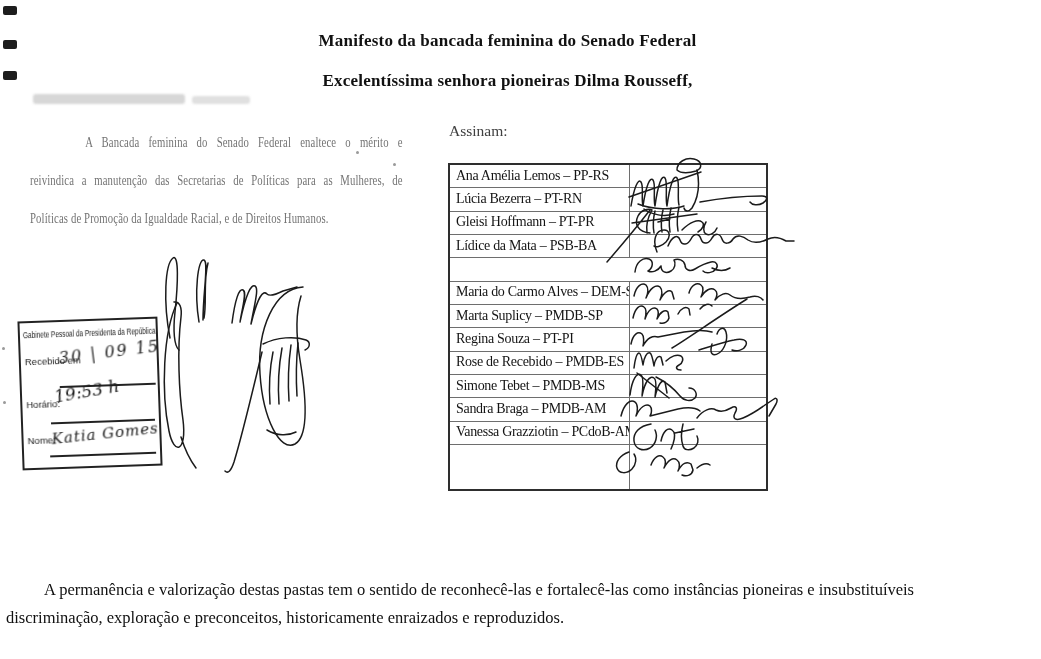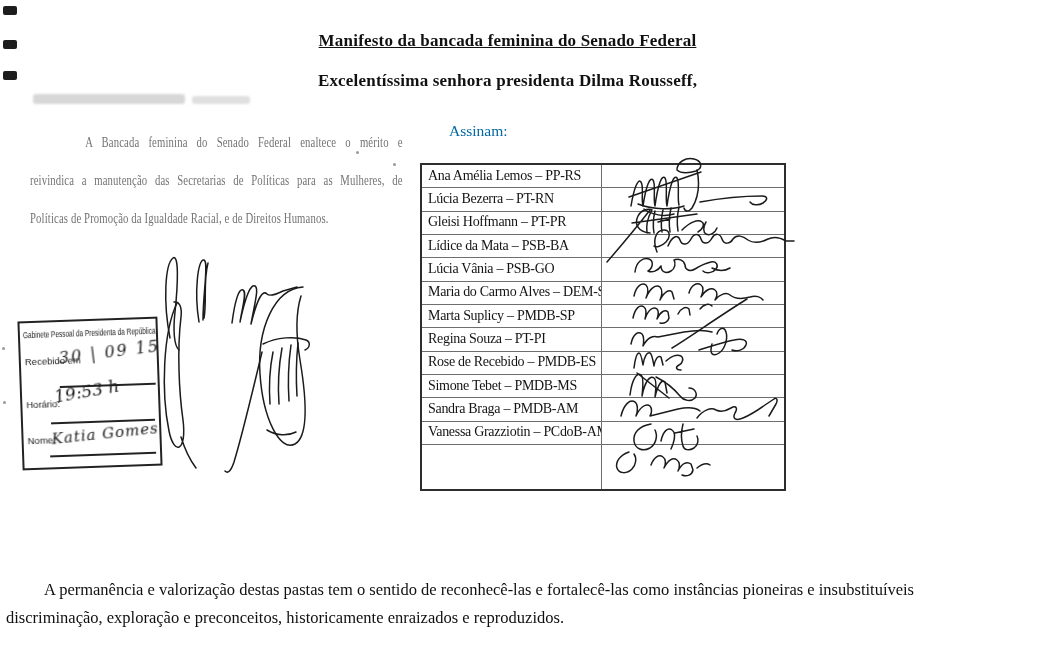--- a/index.html
+++ b/index.html
@@ -6,21 +6,21 @@
   html,body { width:1041px; height:659px; }
   body {
     position:relative; background:#ffffff; overflow:hidden;
     font-family:"Liberation Serif", serif; color:#111;
   }
   .abs { position:absolute; }
 
   
   .doc-title { left:0; top:30; width:1015px; text-align:center;
     font-size:17px; font-weight:bold; letter-spacing:.2px; }
-  .doc-title.t1 { top:31px;text-decoration:underline; }
+  .doc-title.t1 { top:31px; }
   .doc-title.t2 { top:71px; }
 
   
   .edge-mark { left:3px; width:14px; height:9px; background:#1d1d1d; border-radius:2px; }
   .smudge { background:#d7d7d7; filter:blur(1.3px); border-radius:3px; }
 
   
   .scan-para { left:30px; top:133px; width:380px; color:#737373; filter:blur(.32px); }
   .scan-line { width:540px; transform:scaleX(.69); transform-origin:0 0;
     height:38px; font-size:15.5px; letter-spacing:.2px; white-space:normal;
@@ -33,43 +33,43 @@
     border:2px solid #222; transform:rotate(-2deg); transform-origin:50% 50%;
     filter:blur(.25px); font-family:"Liberation Sans", sans-serif; color:#191919; }
   .stamp .office { left:3px; top:7px; width:182px; font-size:9px;
     transform:scaleX(.72); transform-origin:0 0; white-space:nowrap; }
   .stamp .lbl { font-size:9.5px; }
   .stamp .rule { border-bottom:2px solid #222; height:0; }
   .hand { font-family:"DejaVu Serif", serif; font-style:italic; color:#1a1a1a;
     filter:blur(.45px); white-space:nowrap; }
 
   
-  .assinam { left:449px; top:122px; font-size:15.5px; color:#0369a1; filter:blur(.25px); }
-  .sig-table { left:420px; top:163px; width:366px; height:328px;
+  .assinam { left:449px; top:122px; font-size:15.5px; color:#404040; filter:blur(.25px); }
+  .sig-table { left:448px; top:163px; width:320px; height:328px;
     border:2px solid #2e2e2e; display:flex; flex-direction:column; filter:blur(.2px); }
   .t-row { height:23.35px; flex:0 0 23.35px; border-bottom:1.4px solid #6e6e6e; display:flex; }
   .t-row.empty { flex:1 1 auto; border-bottom:none; }
   .t-row .name { width:180px; flex:0 0 180px; border-right:1.4px solid #6e6e6e;
     font-size:14px; letter-spacing:-0.3px; padding:2.5px 0 0 6px; color:#141414;
     white-space:nowrap; overflow:hidden; }
   .t-row .sigcell { flex:1; }
 
   
   .closing { left:0; top:580px; width:1041px; font-size:16.5px; color:#101010; }
   .closing .cl { height:28px; white-space:nowrap;margin-left:6px; }
   .closing .cl.first { text-indent:38px; }
 
   svg.overlay { position:absolute; left:0; top:0; pointer-events:none; }
   .dot { background:#9a9a9a; width:3px; height:3px; border-radius:50%; }
 </style>
 </head>
 <body>
 
 <div class="abs doc-title t1">Manifesto da bancada feminina do Senado Federal</div>
-<div class="abs doc-title t2">Excelentíssima senhora presidenta Dilma Rousseff,</div>
+<div class="abs doc-title t2">Excelentíssima senhora pioneiras Dilma Rousseff,</div>
 
 <div class="abs edge-mark" style="top:6px"></div>
 <div class="abs edge-mark" style="top:40px"></div>
 <div class="abs edge-mark" style="top:71px"></div>
 <div class="abs smudge" style="left:33px;top:94px;width:152px;height:10px"></div>
 <div class="abs smudge" style="left:192px;top:96px;width:58px;height:8px;background:#e0e0e0"></div>
 <div class="abs dot" style="left:356px;top:151px"></div>
 <div class="abs dot" style="left:393px;top:163px"></div>
 <div class="abs dot" style="left:2px;top:347px"></div>
 <div class="abs dot" style="left:3px;top:401px"></div>
@@ -106,21 +106,20 @@
     </div>
   <div class="t-row">
       <div class="name">Gleisi Hoffmann – PT-PR</div>
       <div class="sigcell"></div>
     </div>
   <div class="t-row">
       <div class="name">Lídice da Mata – PSB-BA</div>
       <div class="sigcell"></div>
     </div>
   <div class="t-row">
-      <div class="name">Lúcia Vânia – PSB-GO</div>
       <div class="sigcell"></div>
     </div>
   <div class="t-row">
       <div class="name">Maria do Carmo Alves – DEM-SE</div>
       <div class="sigcell"></div>
     </div>
   <div class="t-row">
       <div class="name">Marta Suplicy – PMDB-SP</div>
       <div class="sigcell"></div>
     </div>

